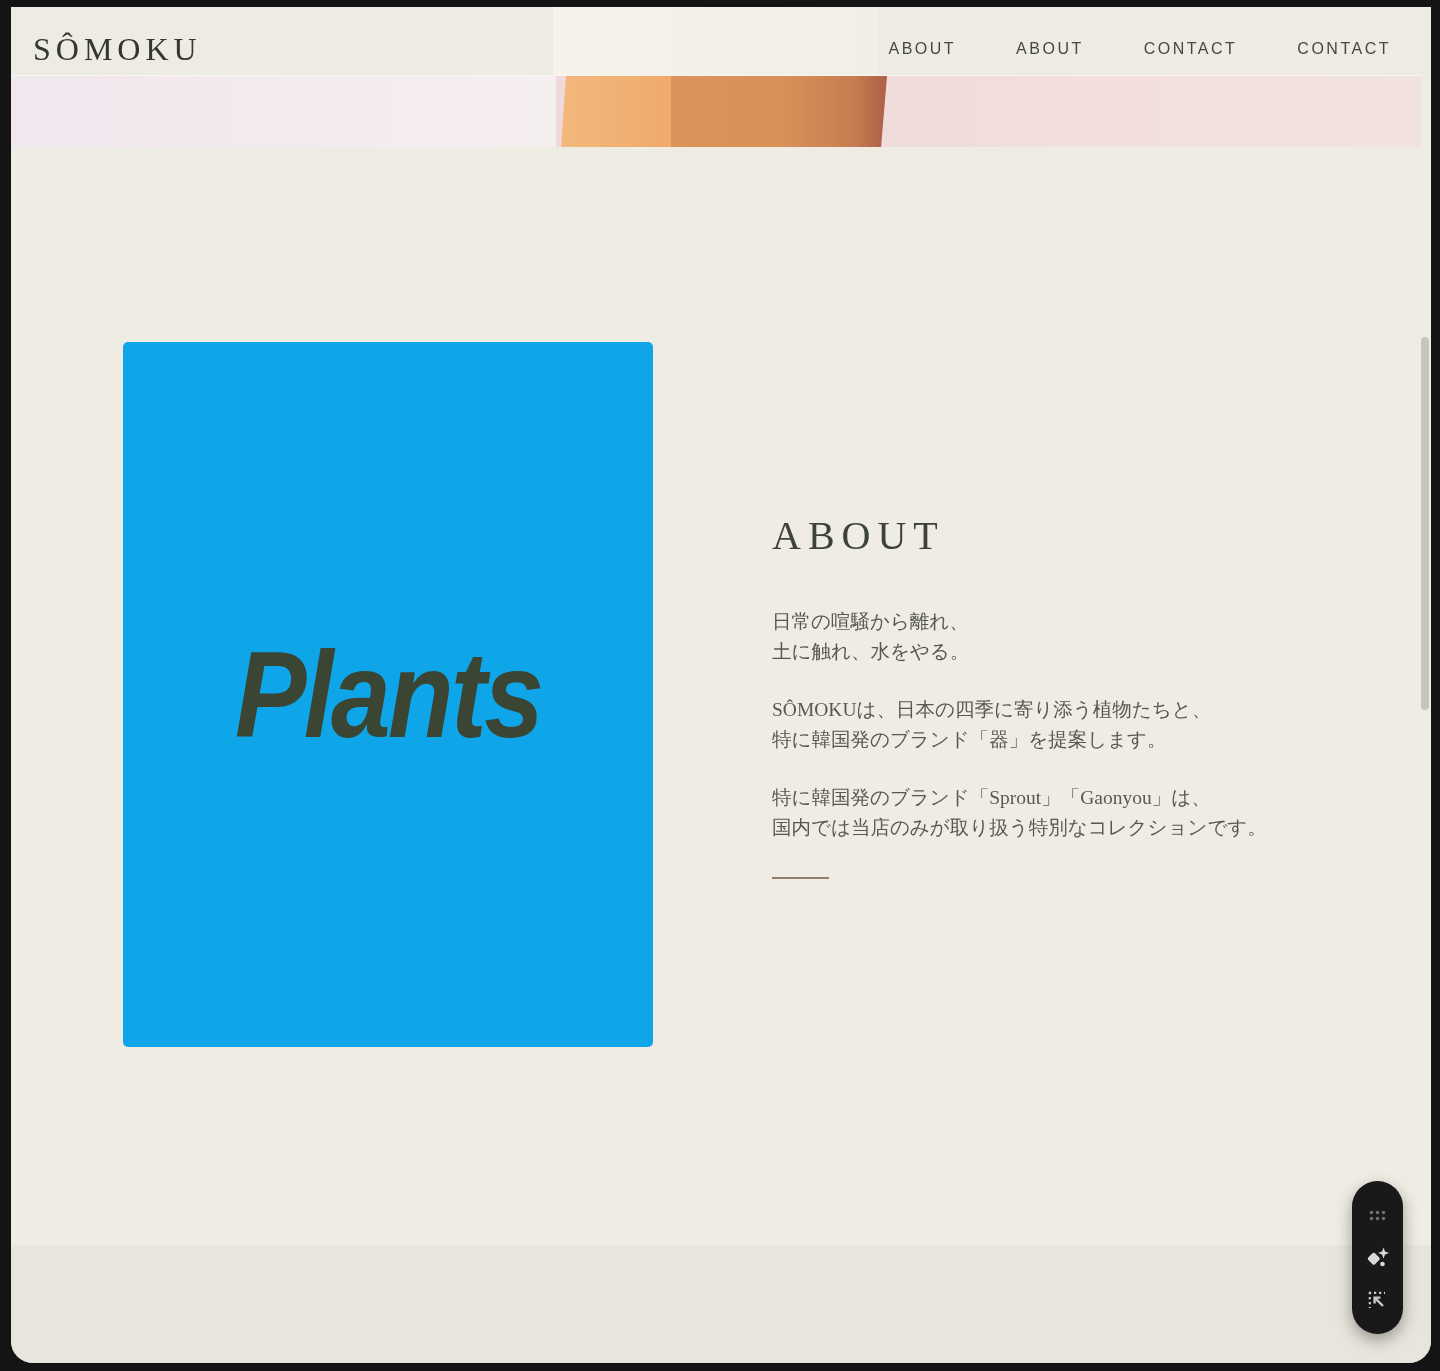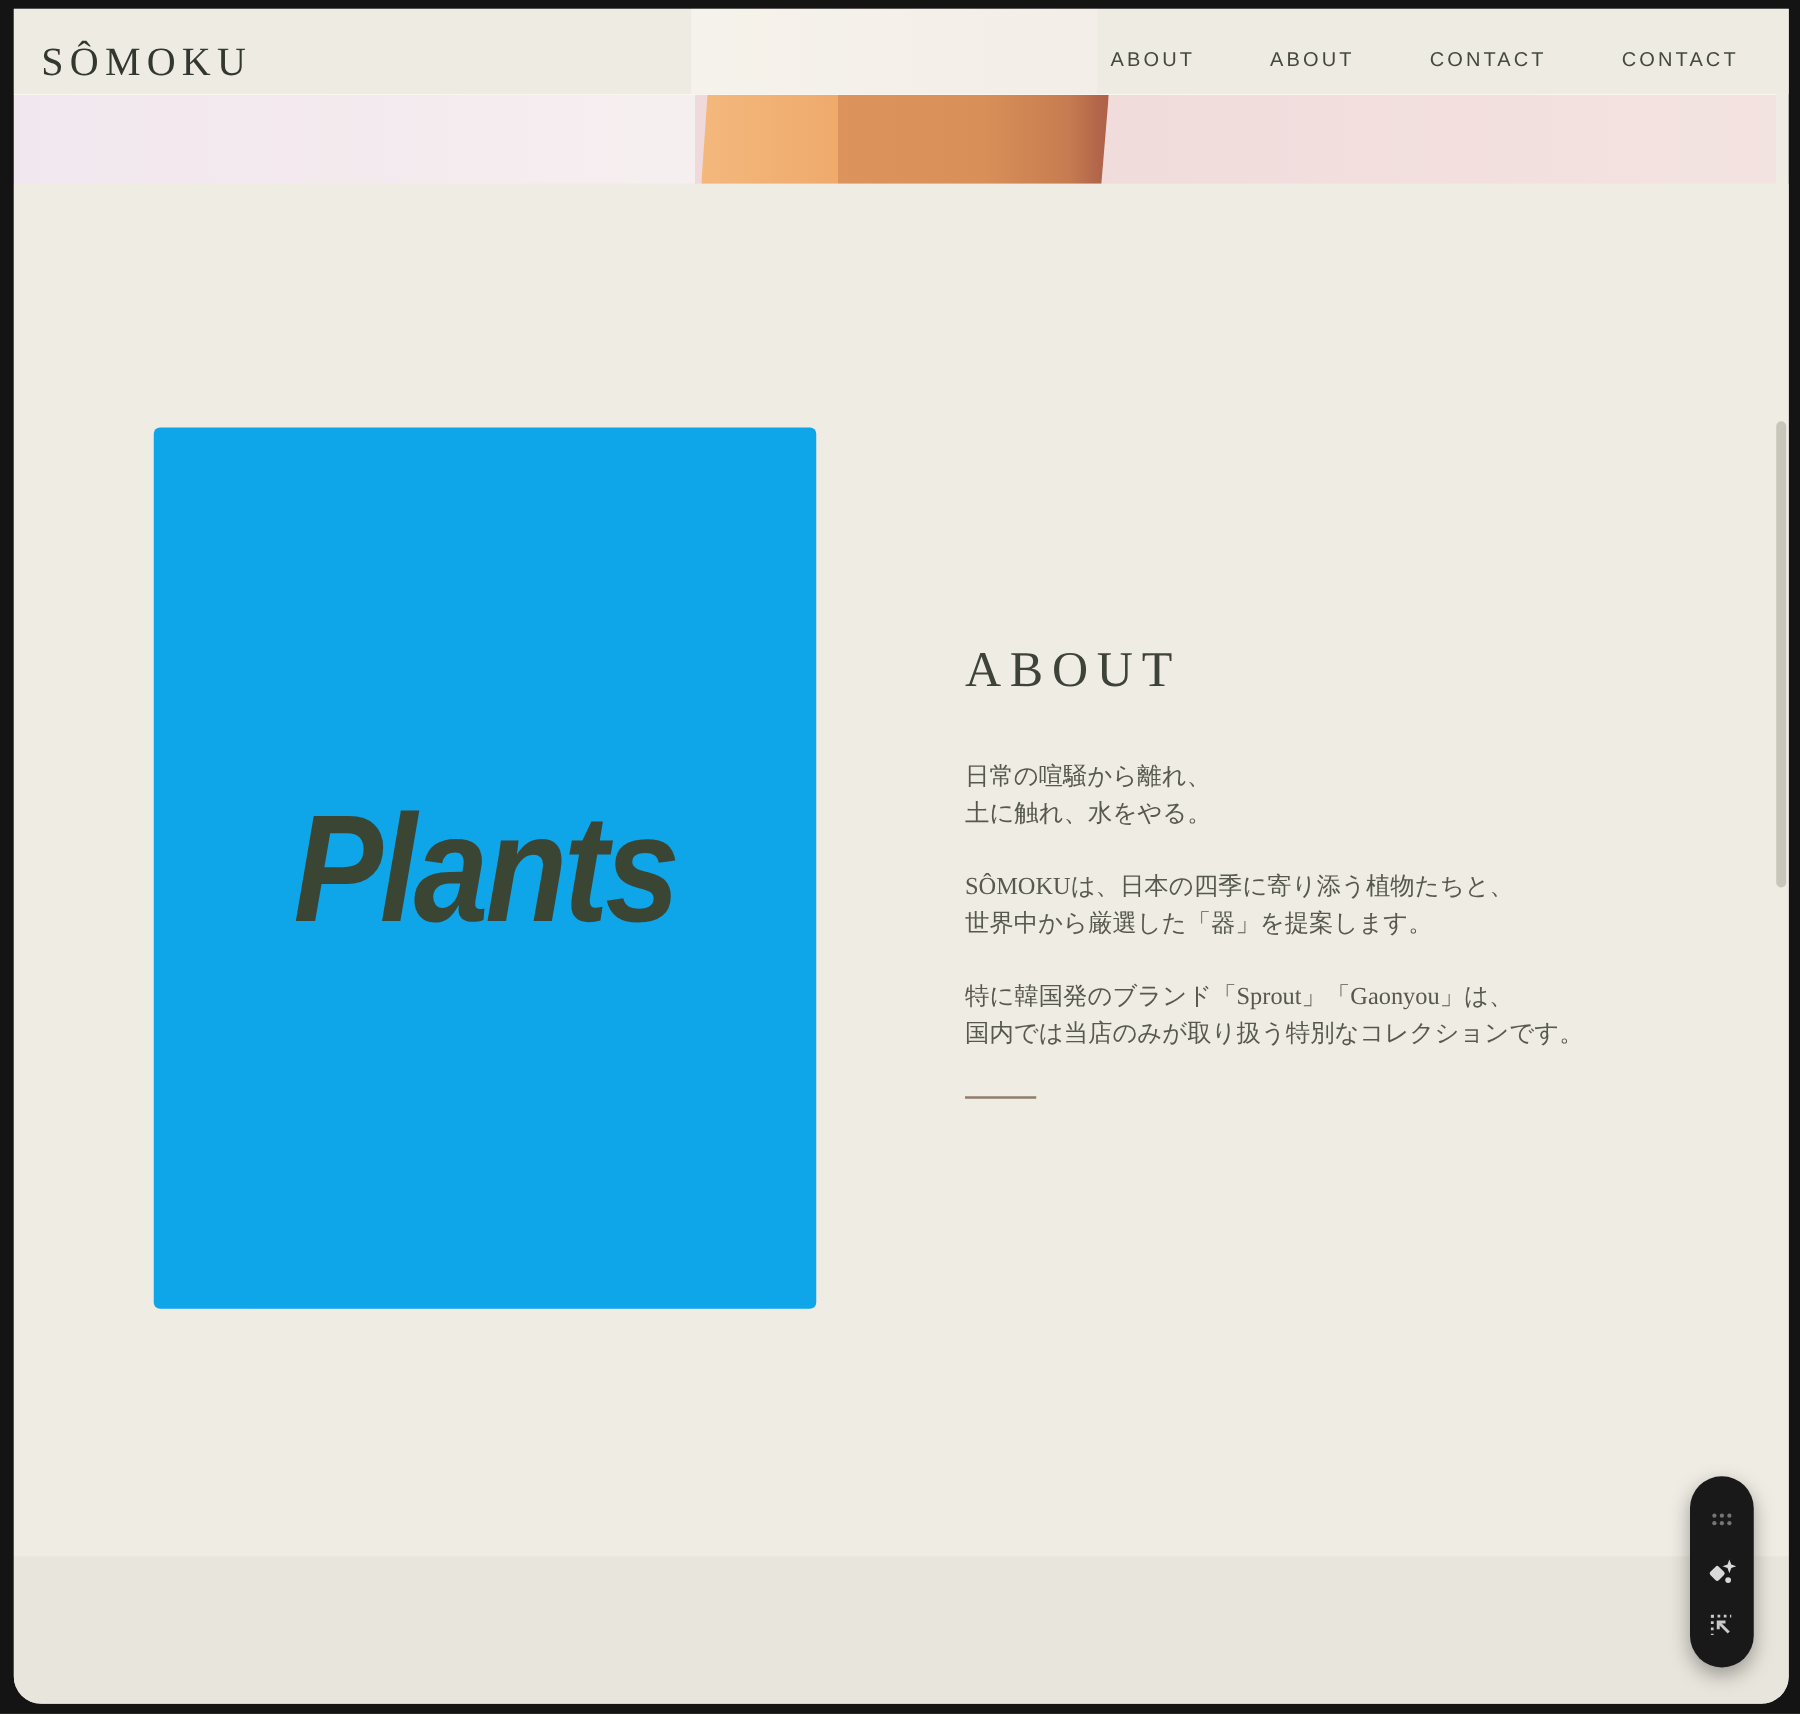--- a/index.html
+++ b/index.html
@@ -177,21 +177,21 @@
       <div class="about-col">
         <h2 class="about-heading">ABOUT</h2>
 
         <p class="jp">
           <span>日常の喧騒から離れ、</span><br>
           <span>土に触れ、水をやる。</span>
         </p>
 
         <p class="jp">
           <span>SÔMOKUは、日本の四季に寄り添う植物たちと、</span><br>
-          <span>世界中から厳選した「器」を提案します。</span>
+          <span>特に韓国発のブランド「器」を提案します。</span>
         </p>
 
         <p class="jp">
           <span>特に韓国発のブランド「Sprout」「Gaonyou」は、</span><br>
           <span>国内では当店のみが取り扱う特別なコレクションです。</span>
         </p>
 
         <div class="about-divider"></div>
       </div>
     </main>

